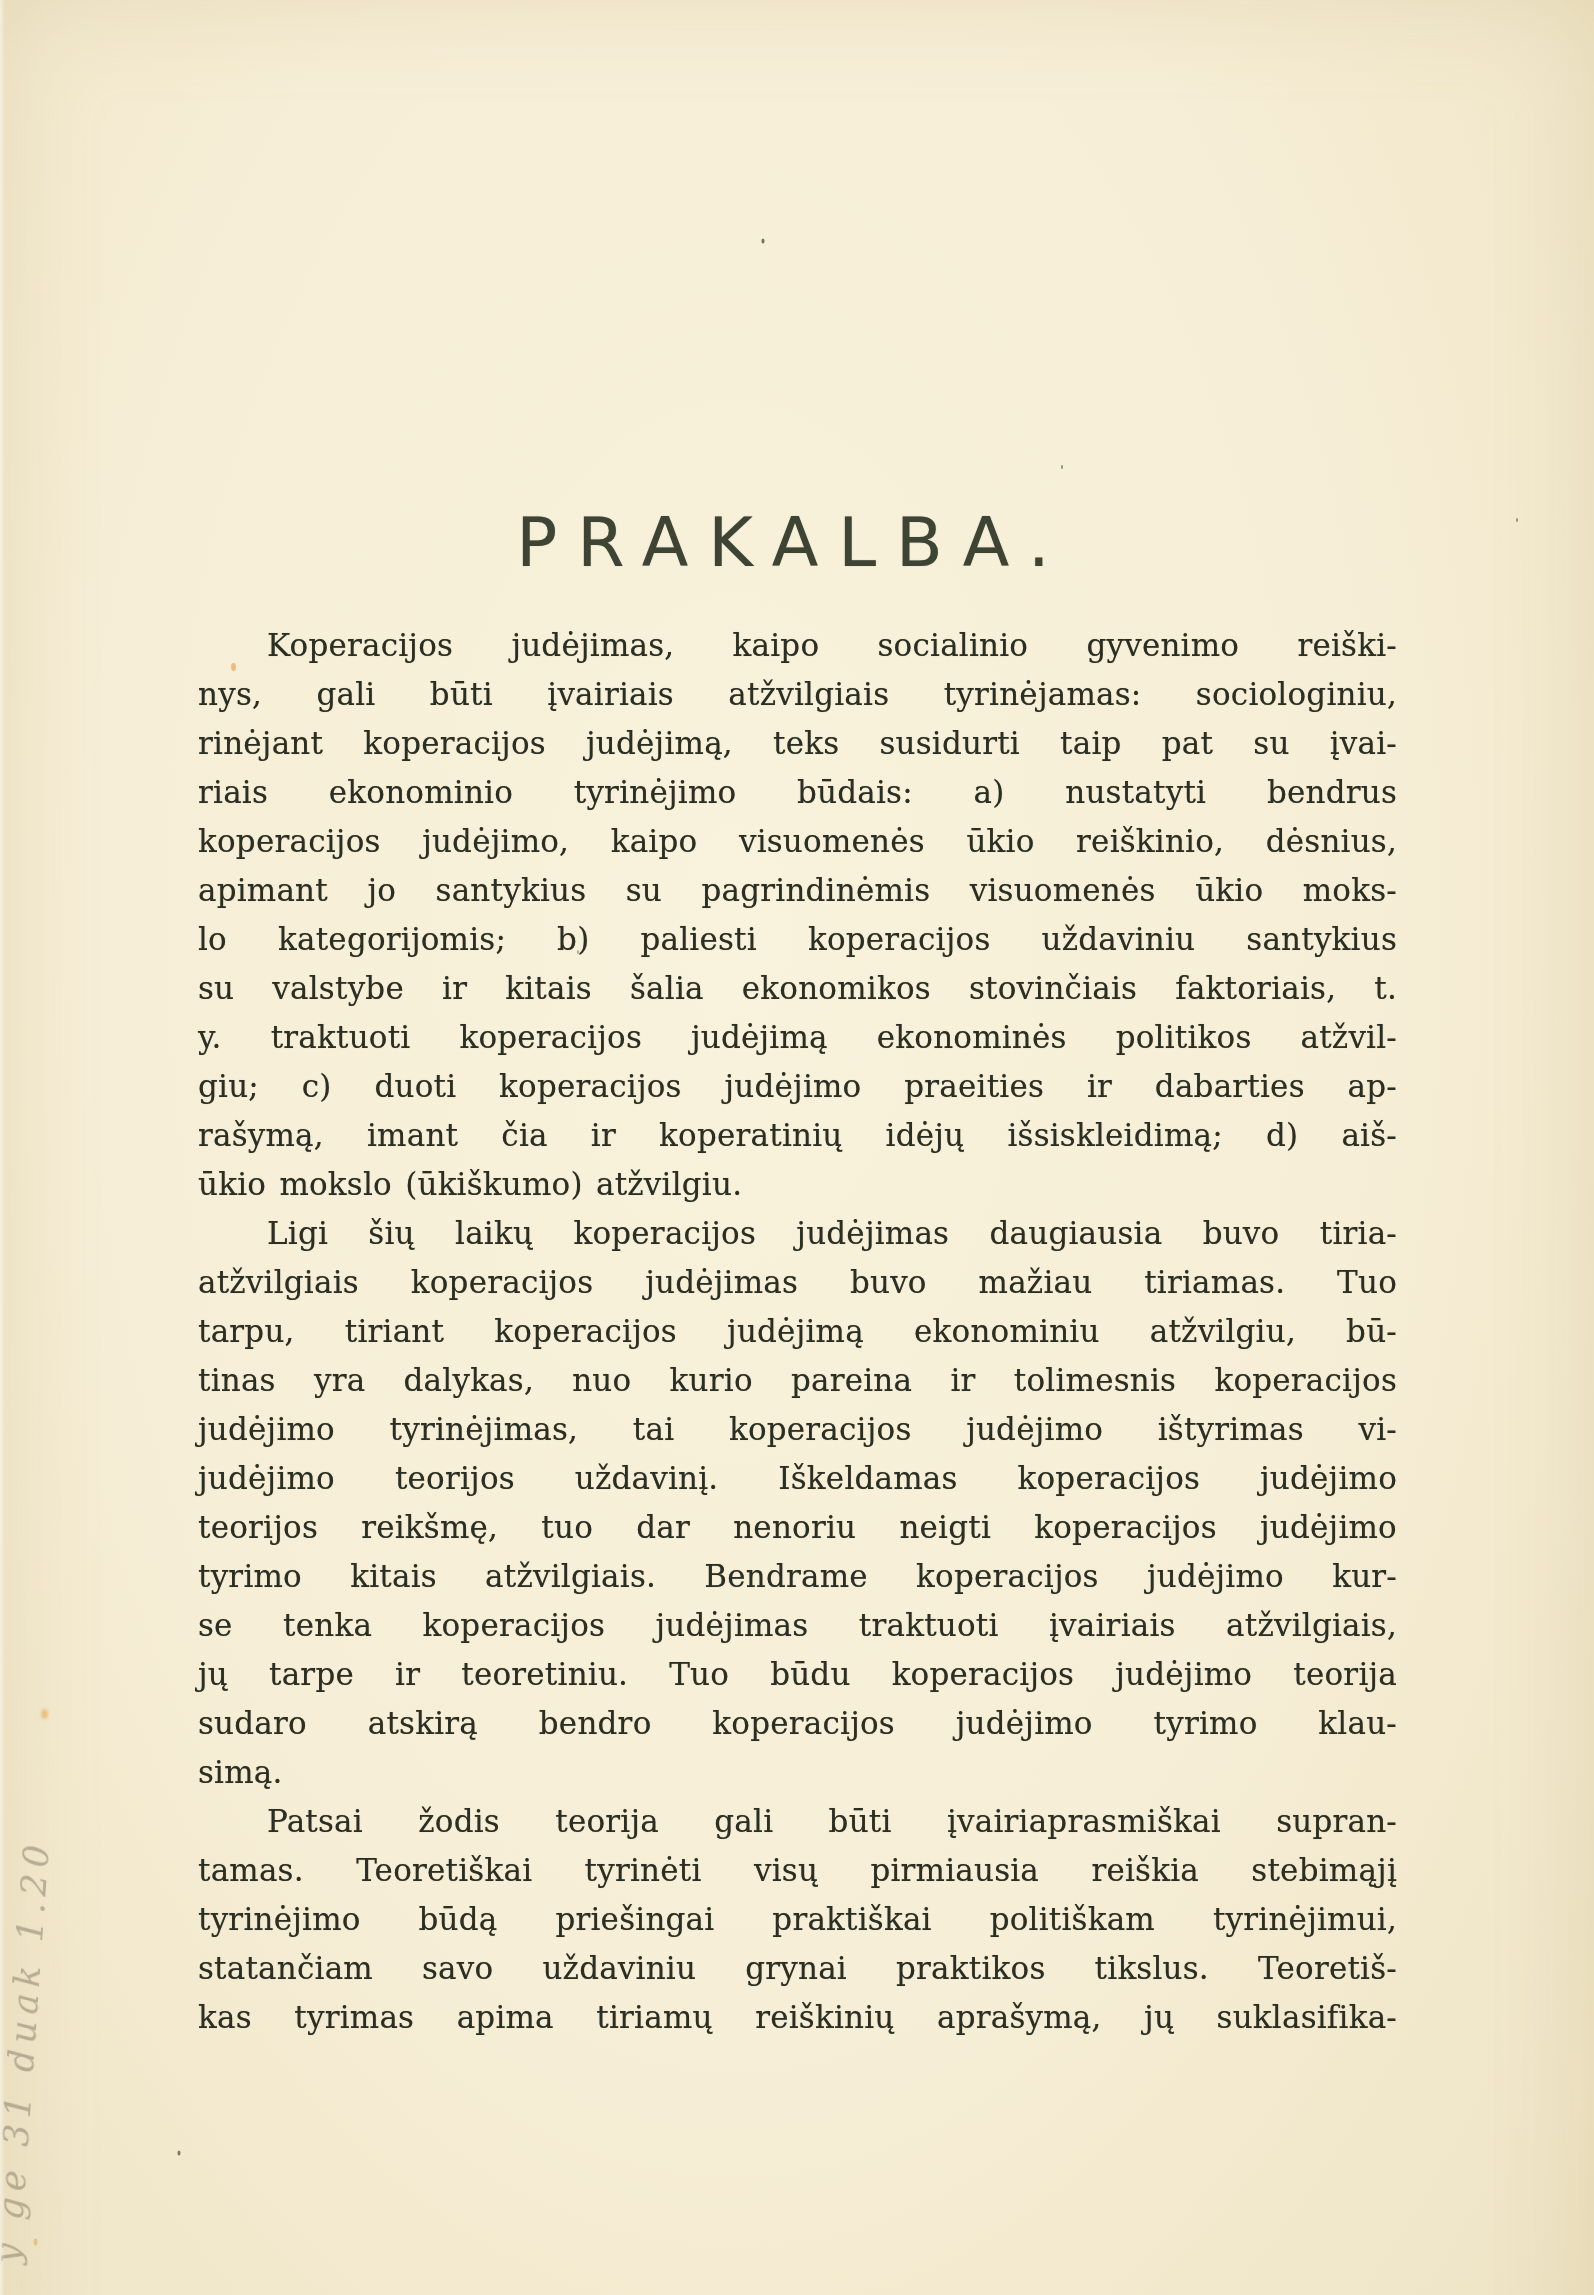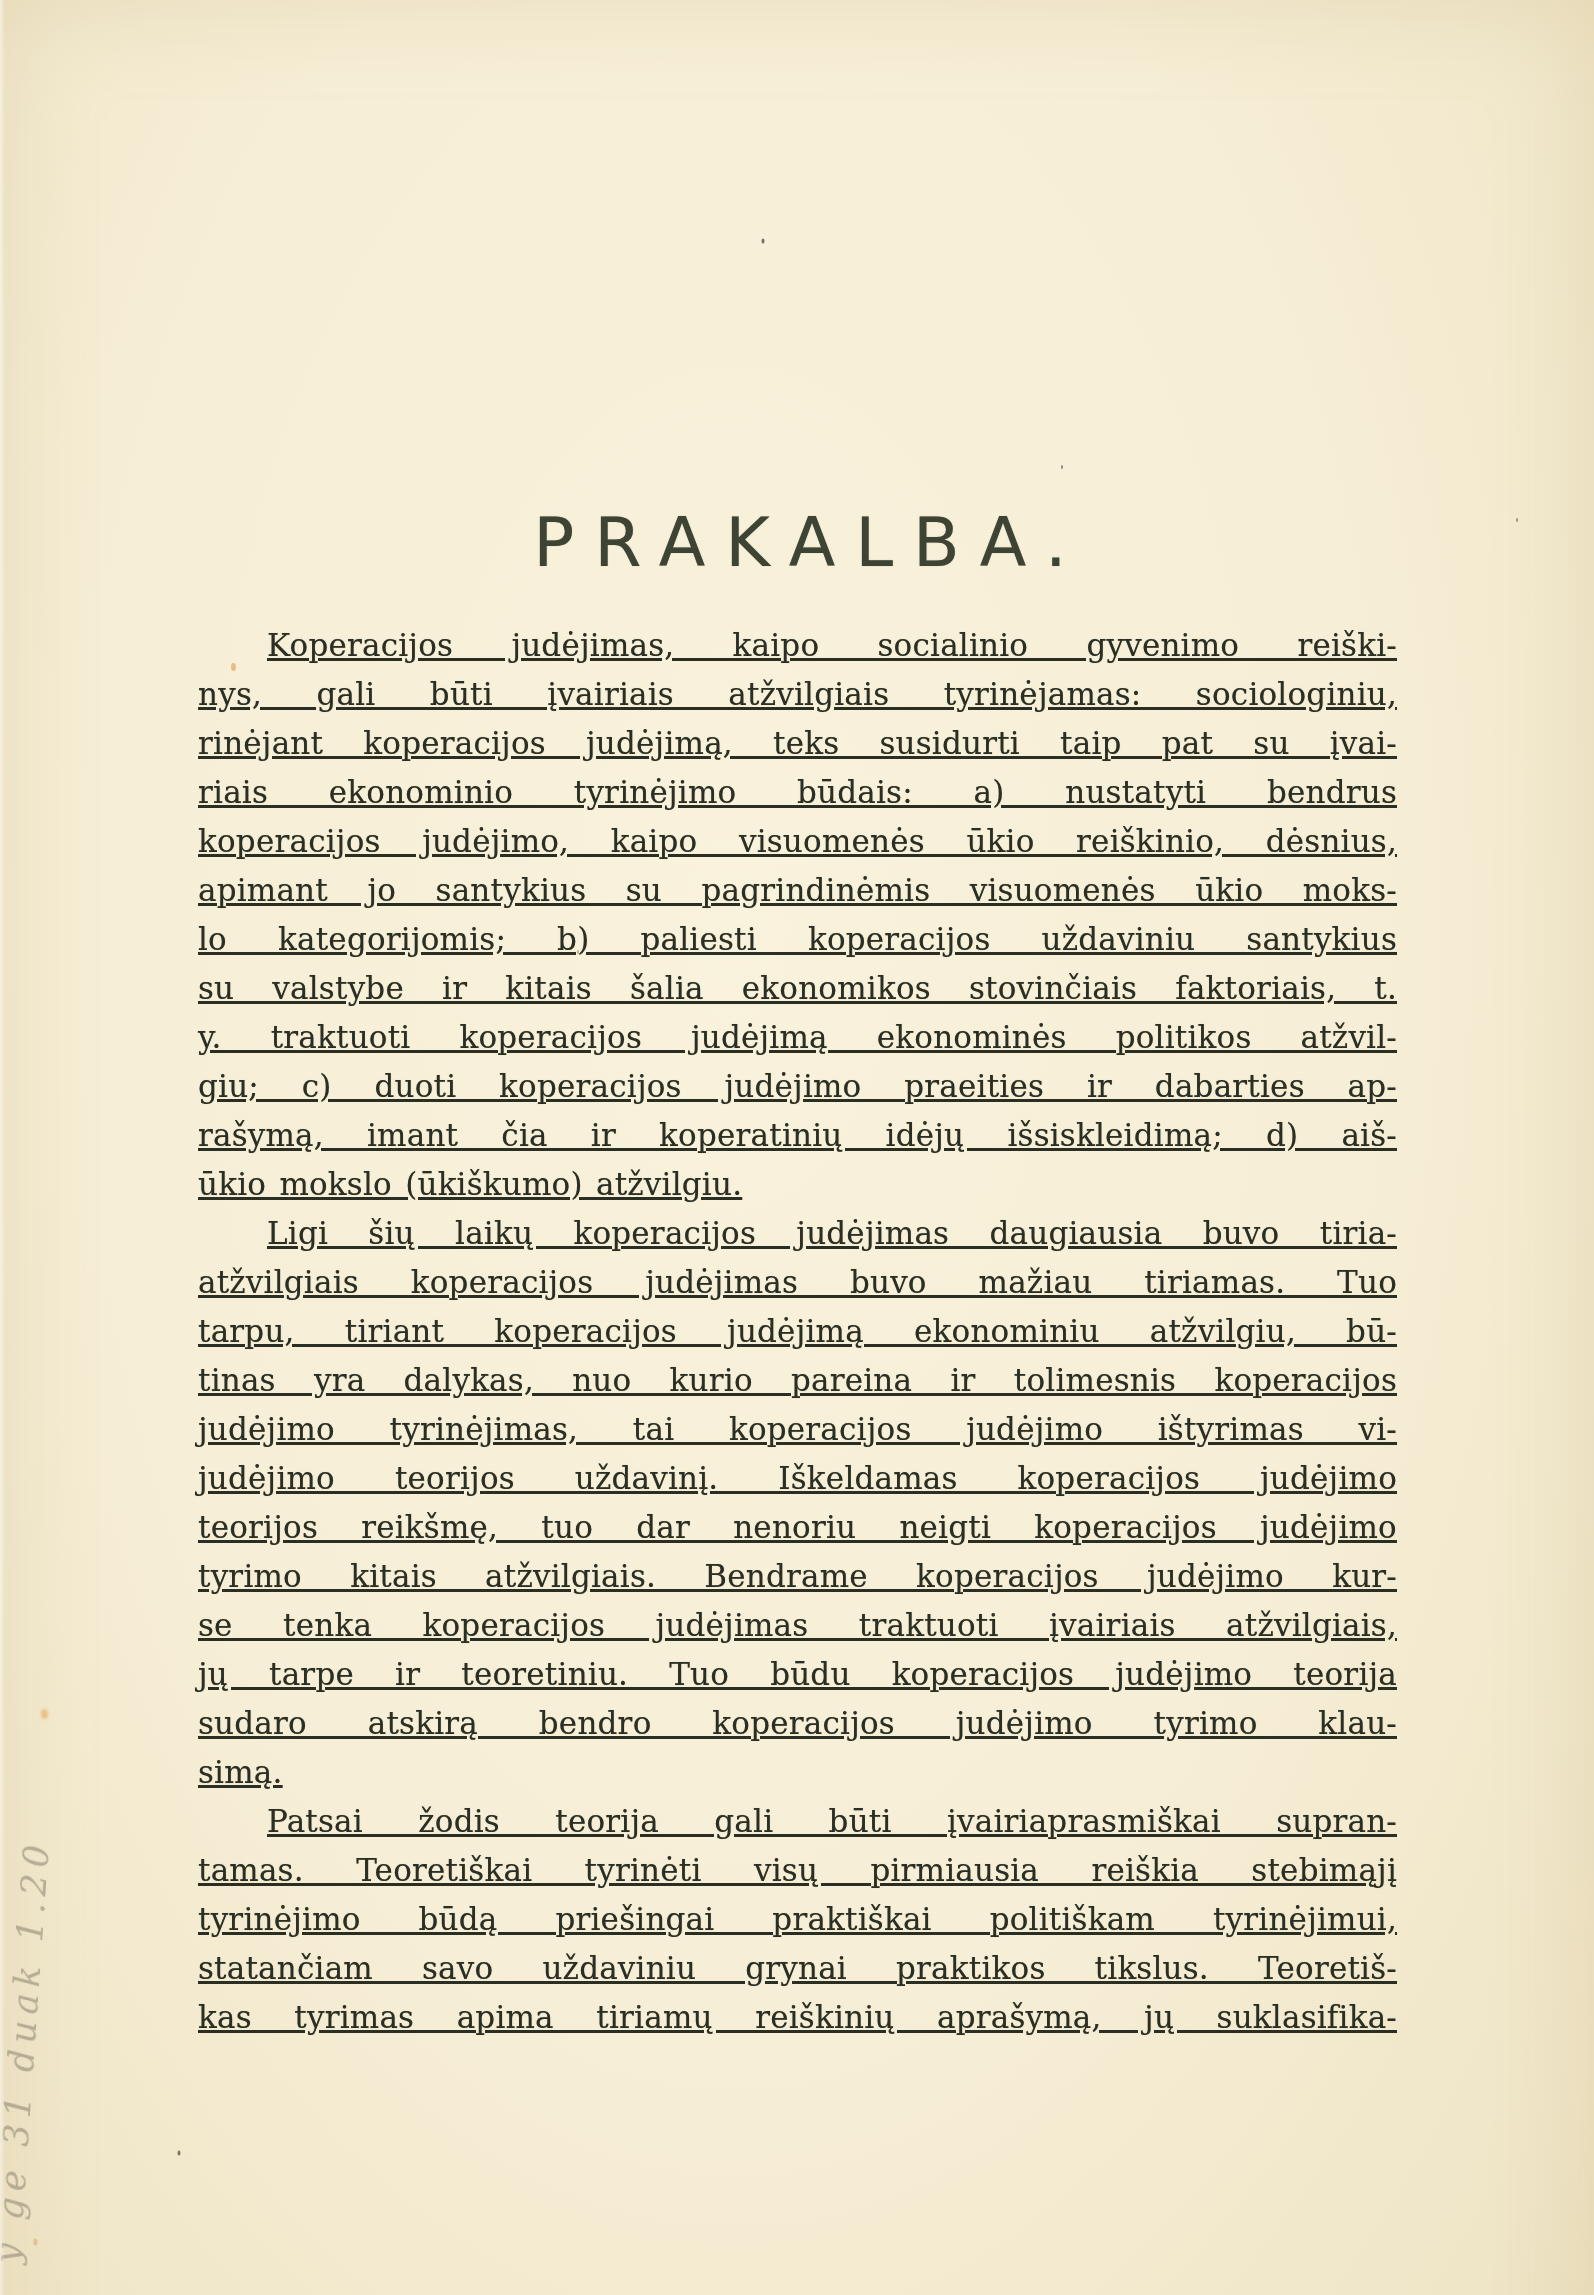--- a/index.html
+++ b/index.html
@@ -43,21 +43,21 @@
     background:transparent;
     box-shadow:
       232px 664px 0 0.9px rgba(222,150,60,.55),
       43px 1711px 2.8px 1.8px rgba(228,155,60,.5),
       651px 2391px 0 1.4px rgba(222,150,60,.5),
       1315px 2301px 0 0.5px rgba(222,150,60,.35),
       34px 2239px 0 0.5px rgba(222,150,60,.4);
   }
   .title{
     position:absolute;
-    left:211px;width:1198px;top:503px;
+    left:194px;width:1198px;top:503px;
     margin:0;
     font-family:"DejaVu Sans","Liberation Sans",sans-serif;
     font-weight:400;
     font-size:68px;
     letter-spacing:20px;
     color:var(--title-ink);
     text-align:center;
     text-shadow:0 0 0.9px rgba(62,68,52,.55);
     white-space:nowrap;
   }
@@ -69,21 +69,20 @@
     text-shadow:0 0 0.7px rgba(43,47,35,.45);
     word-spacing:3.2px;
     letter-spacing:0.2px;
   }
   .textline{
     height:49px;
     line-height:49px;
     white-space:normal;
     overflow:visible;
     text-align:left;
-    text-decoration:underline;
   }
   .textline.just{
     text-align:justify;
     text-align-last:justify;
   }
   .textline.indent{
     text-indent:69px;
   }
   .margin-note{
     position:absolute;

